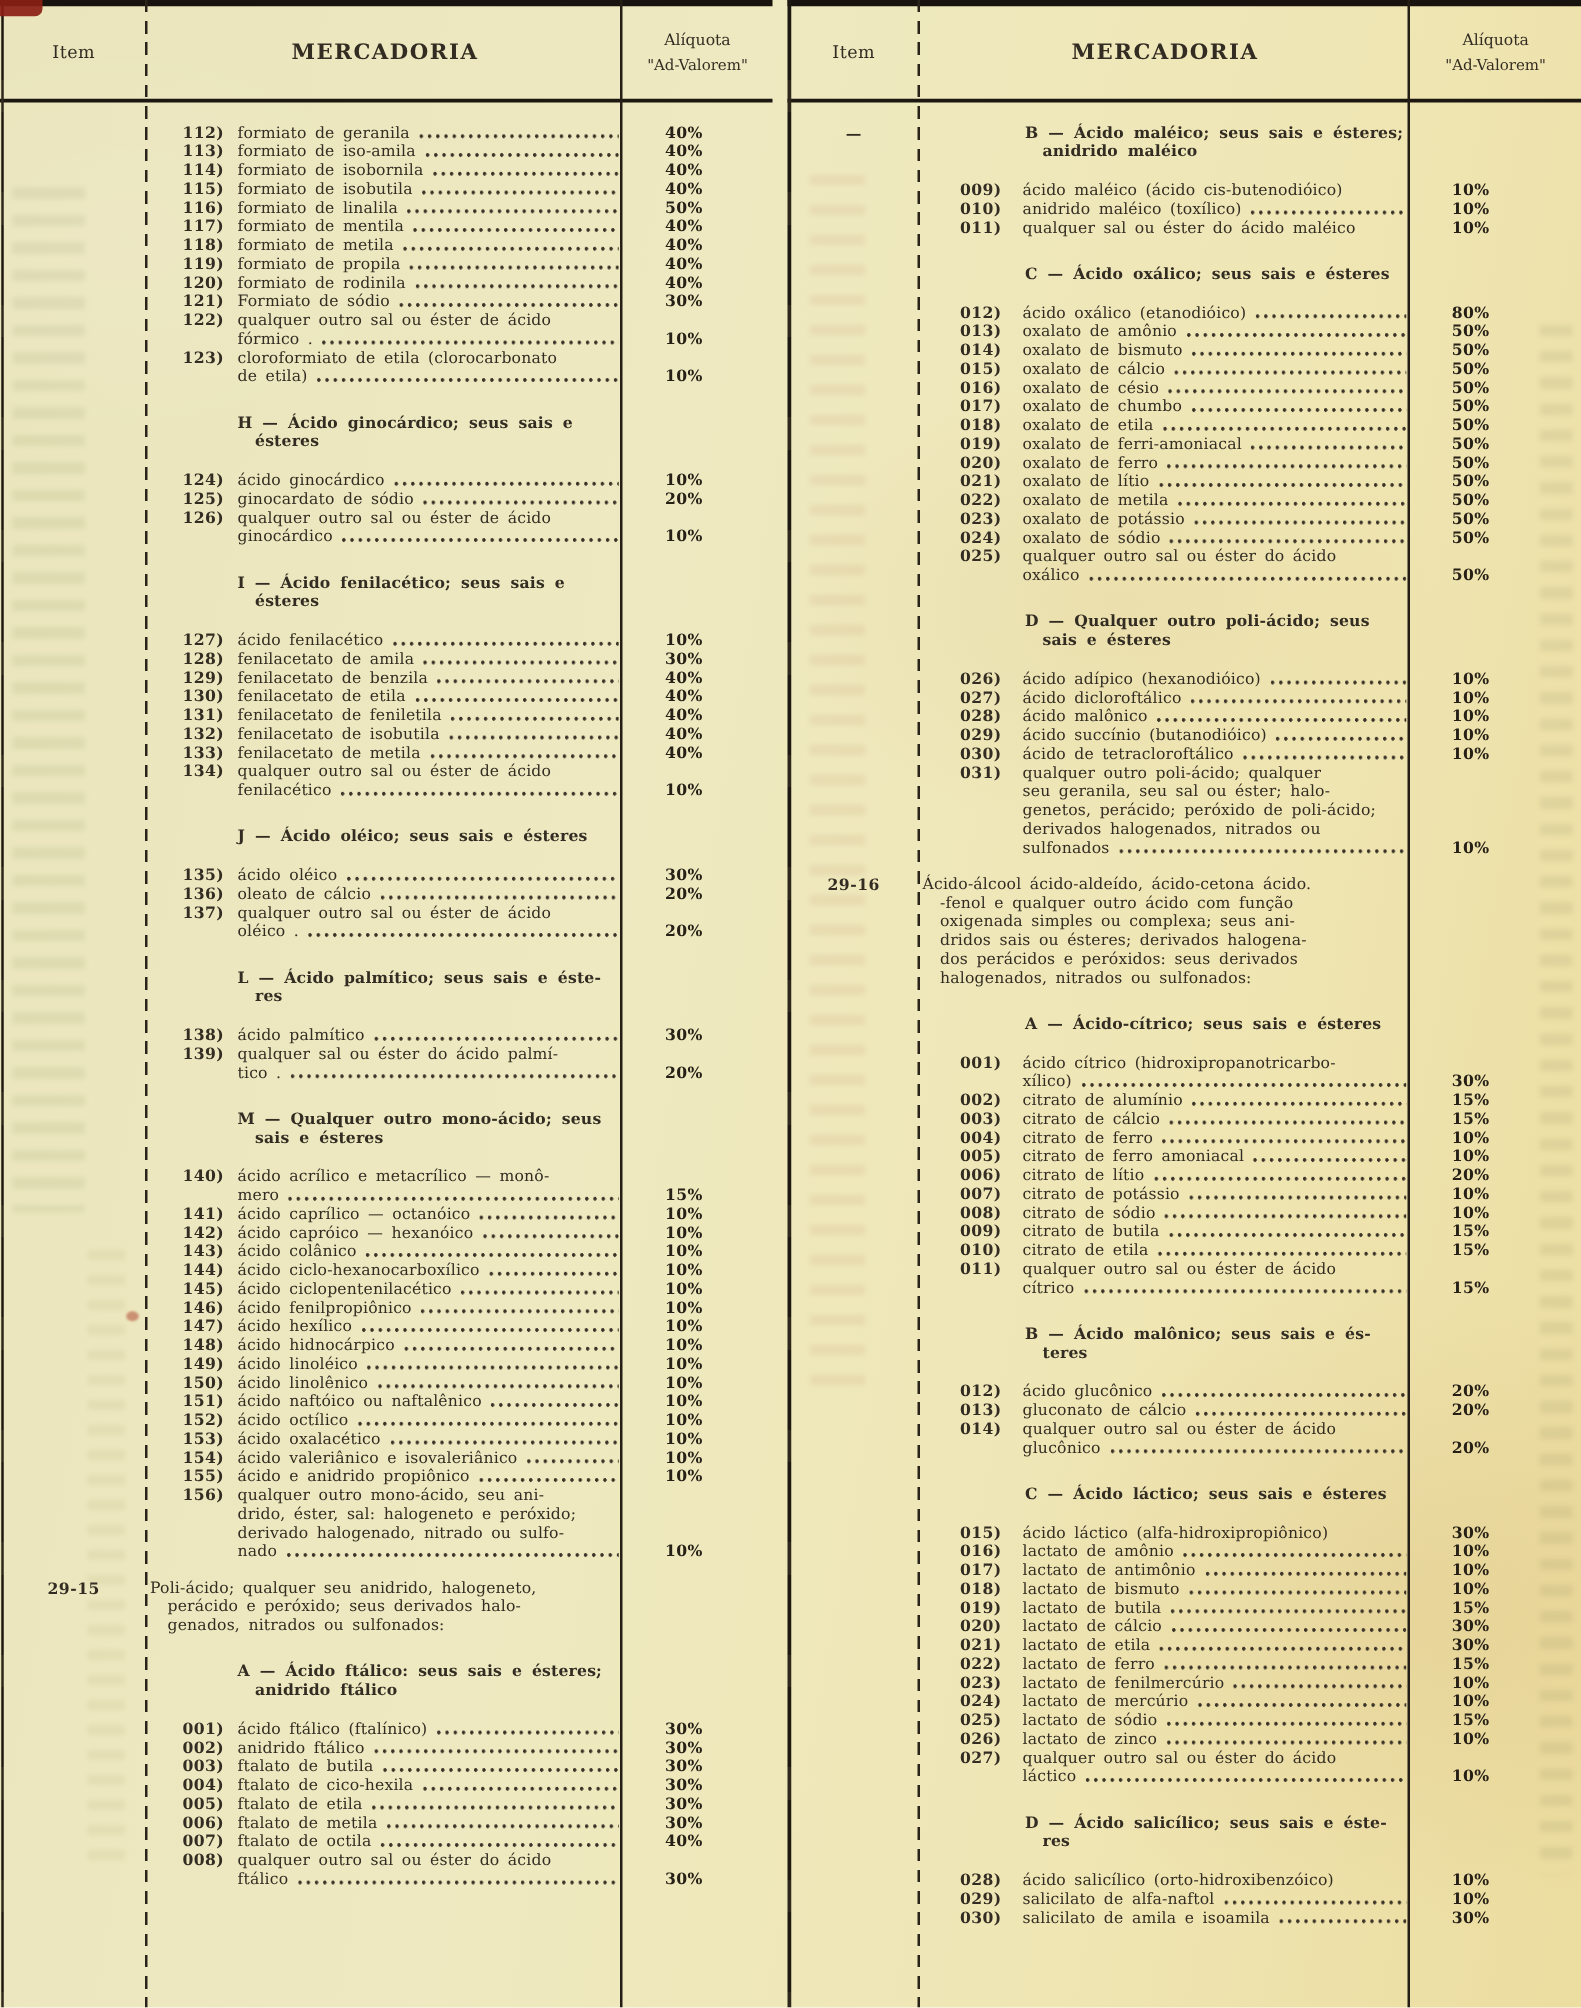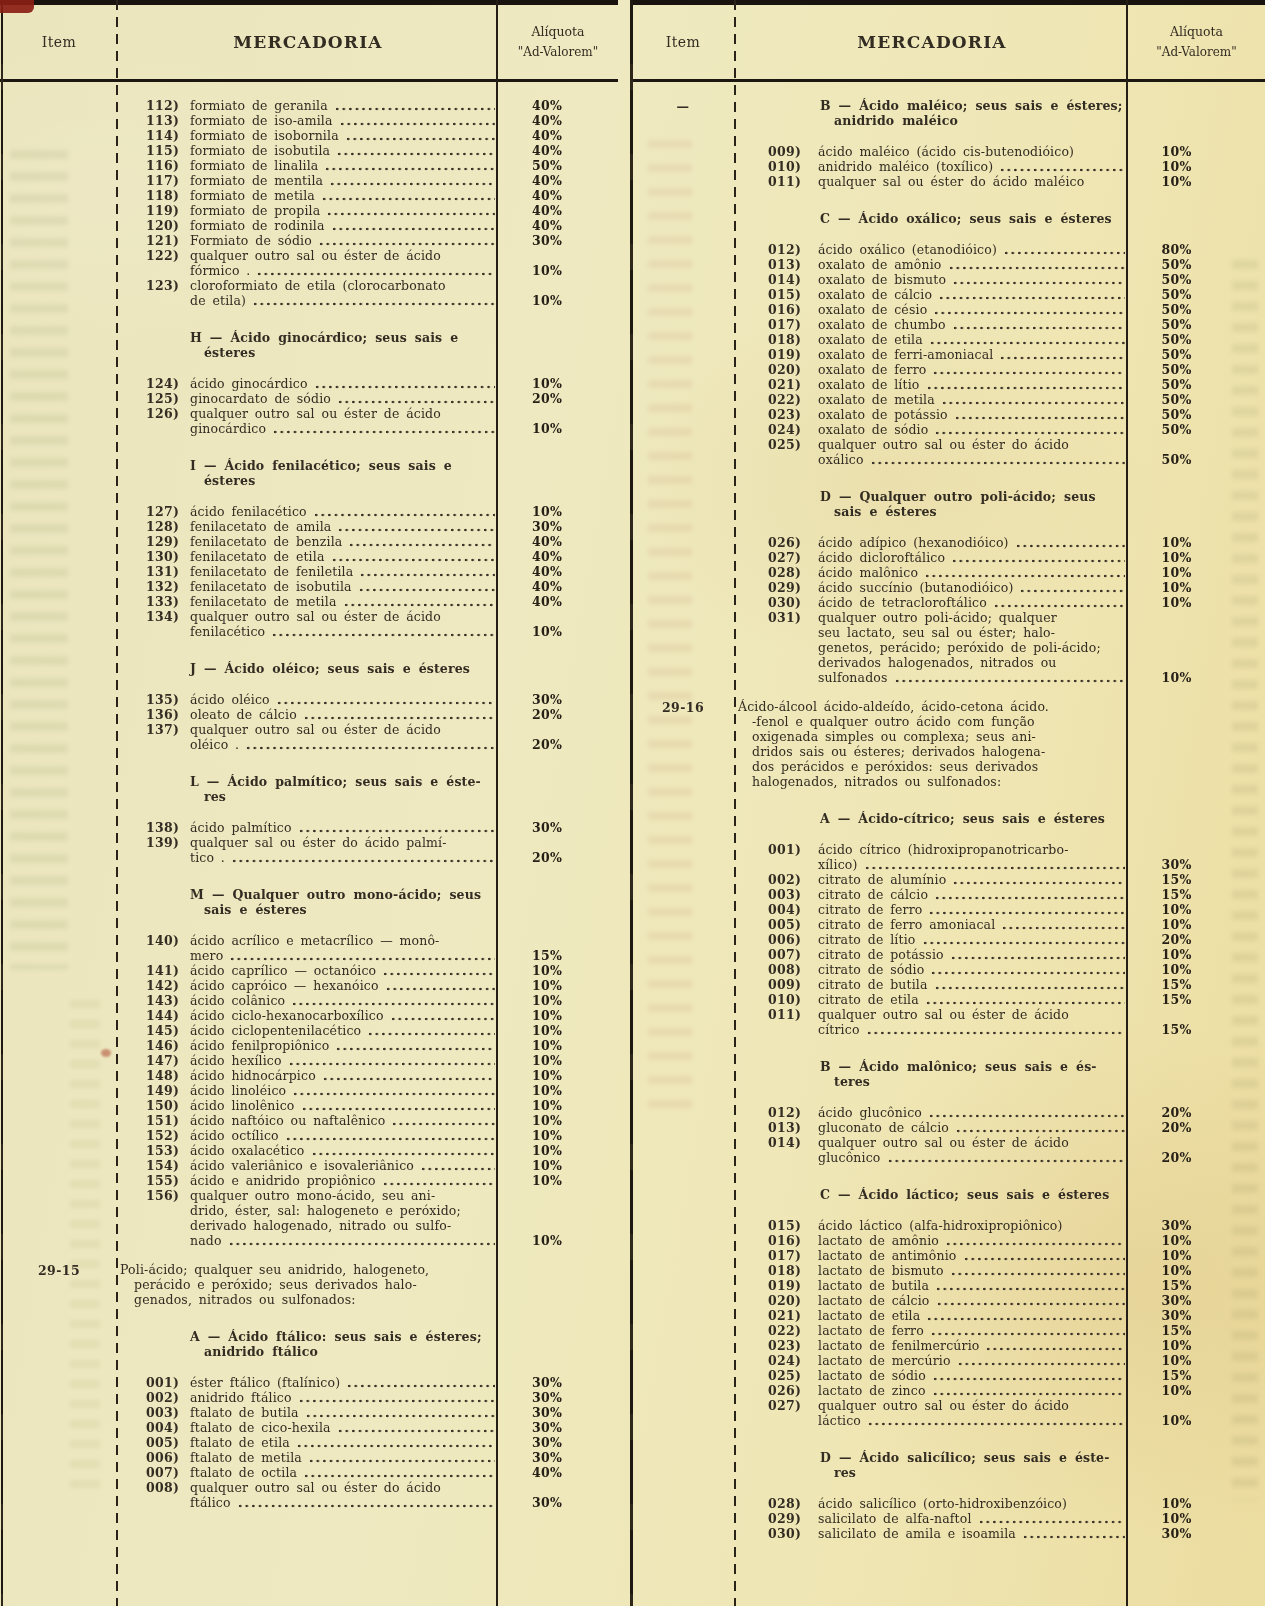--- a/index.html
+++ b/index.html
@@ -655,21 +655,21 @@
             <div class="hline cont">anidrido ftálico</div>
           </div>
         </div>
         <div class="blk blk-rows">
           <div class="icell"></div>
           <div class="ccell">
             <div class="row">
               <div class="rn">001)</div>
               <div class="rl">
                 <div class="line">
-                  <span class="lt">éster ftálico (ftalínico)</span>
+                  <span class="lt">ácido ftálico (ftalínico)</span>
                   <span class="leader"></span>
                 </div>
               </div>
               <div class="rp">30%</div>
             </div>
             <div class="row">
               <div class="rn">002)</div>
               <div class="rl">
                 <div class="line">
                   <span class="lt">anidrido ftálico</span>
@@ -1013,21 +1013,21 @@
               </div>
               <div class="rp">10%</div>
             </div>
             <div class="row">
               <div class="rn">031)</div>
               <div class="rl">
                 <div class="line">
                   <span class="lt">qualquer outro poli-ácido; qualquer</span>
                 </div>
                 <div class="line">
-                  <span class="lt">seu lactato, seu sal ou éster; halo-</span>
+                  <span class="lt">seu geranila, seu sal ou éster; halo-</span>
                 </div>
                 <div class="line">
                   <span class="lt">genetos, perácido; peróxido de poli-ácido;</span>
                 </div>
                 <div class="line">
                   <span class="lt">derivados halogenados, nitrados ou</span>
                 </div>
                 <div class="line">
                   <span class="lt">sulfonados</span>
                   <span class="leader"></span>

